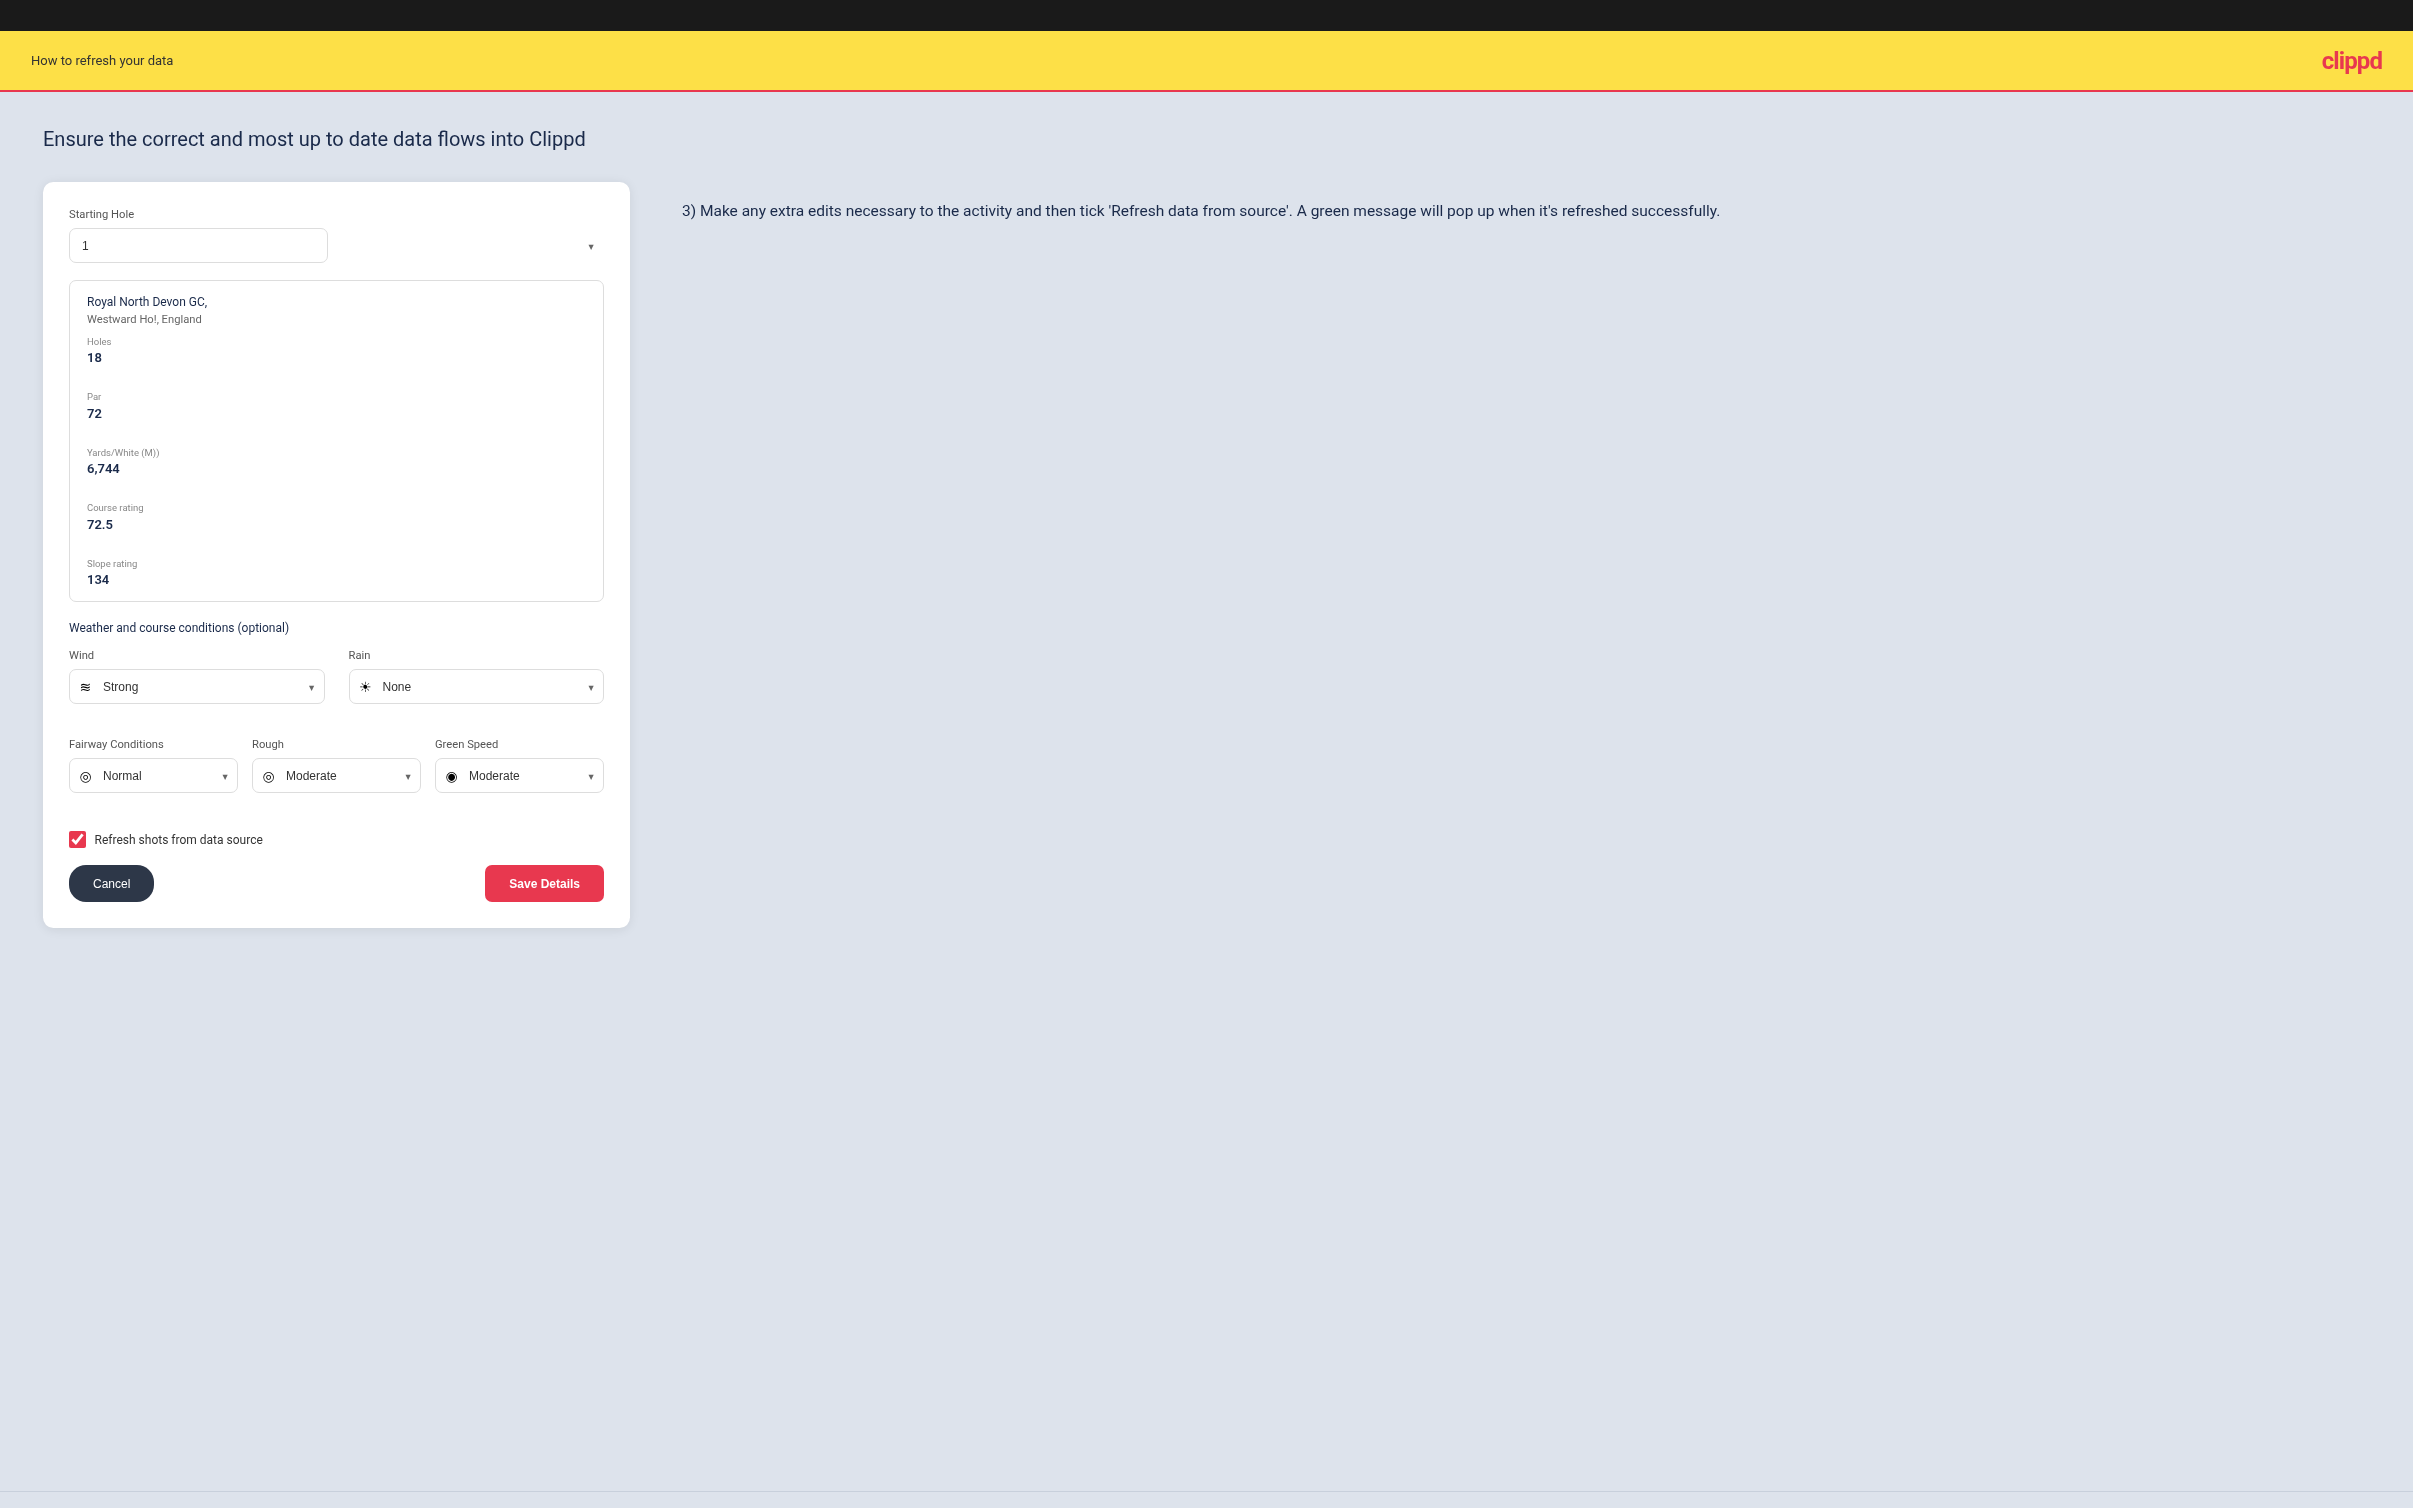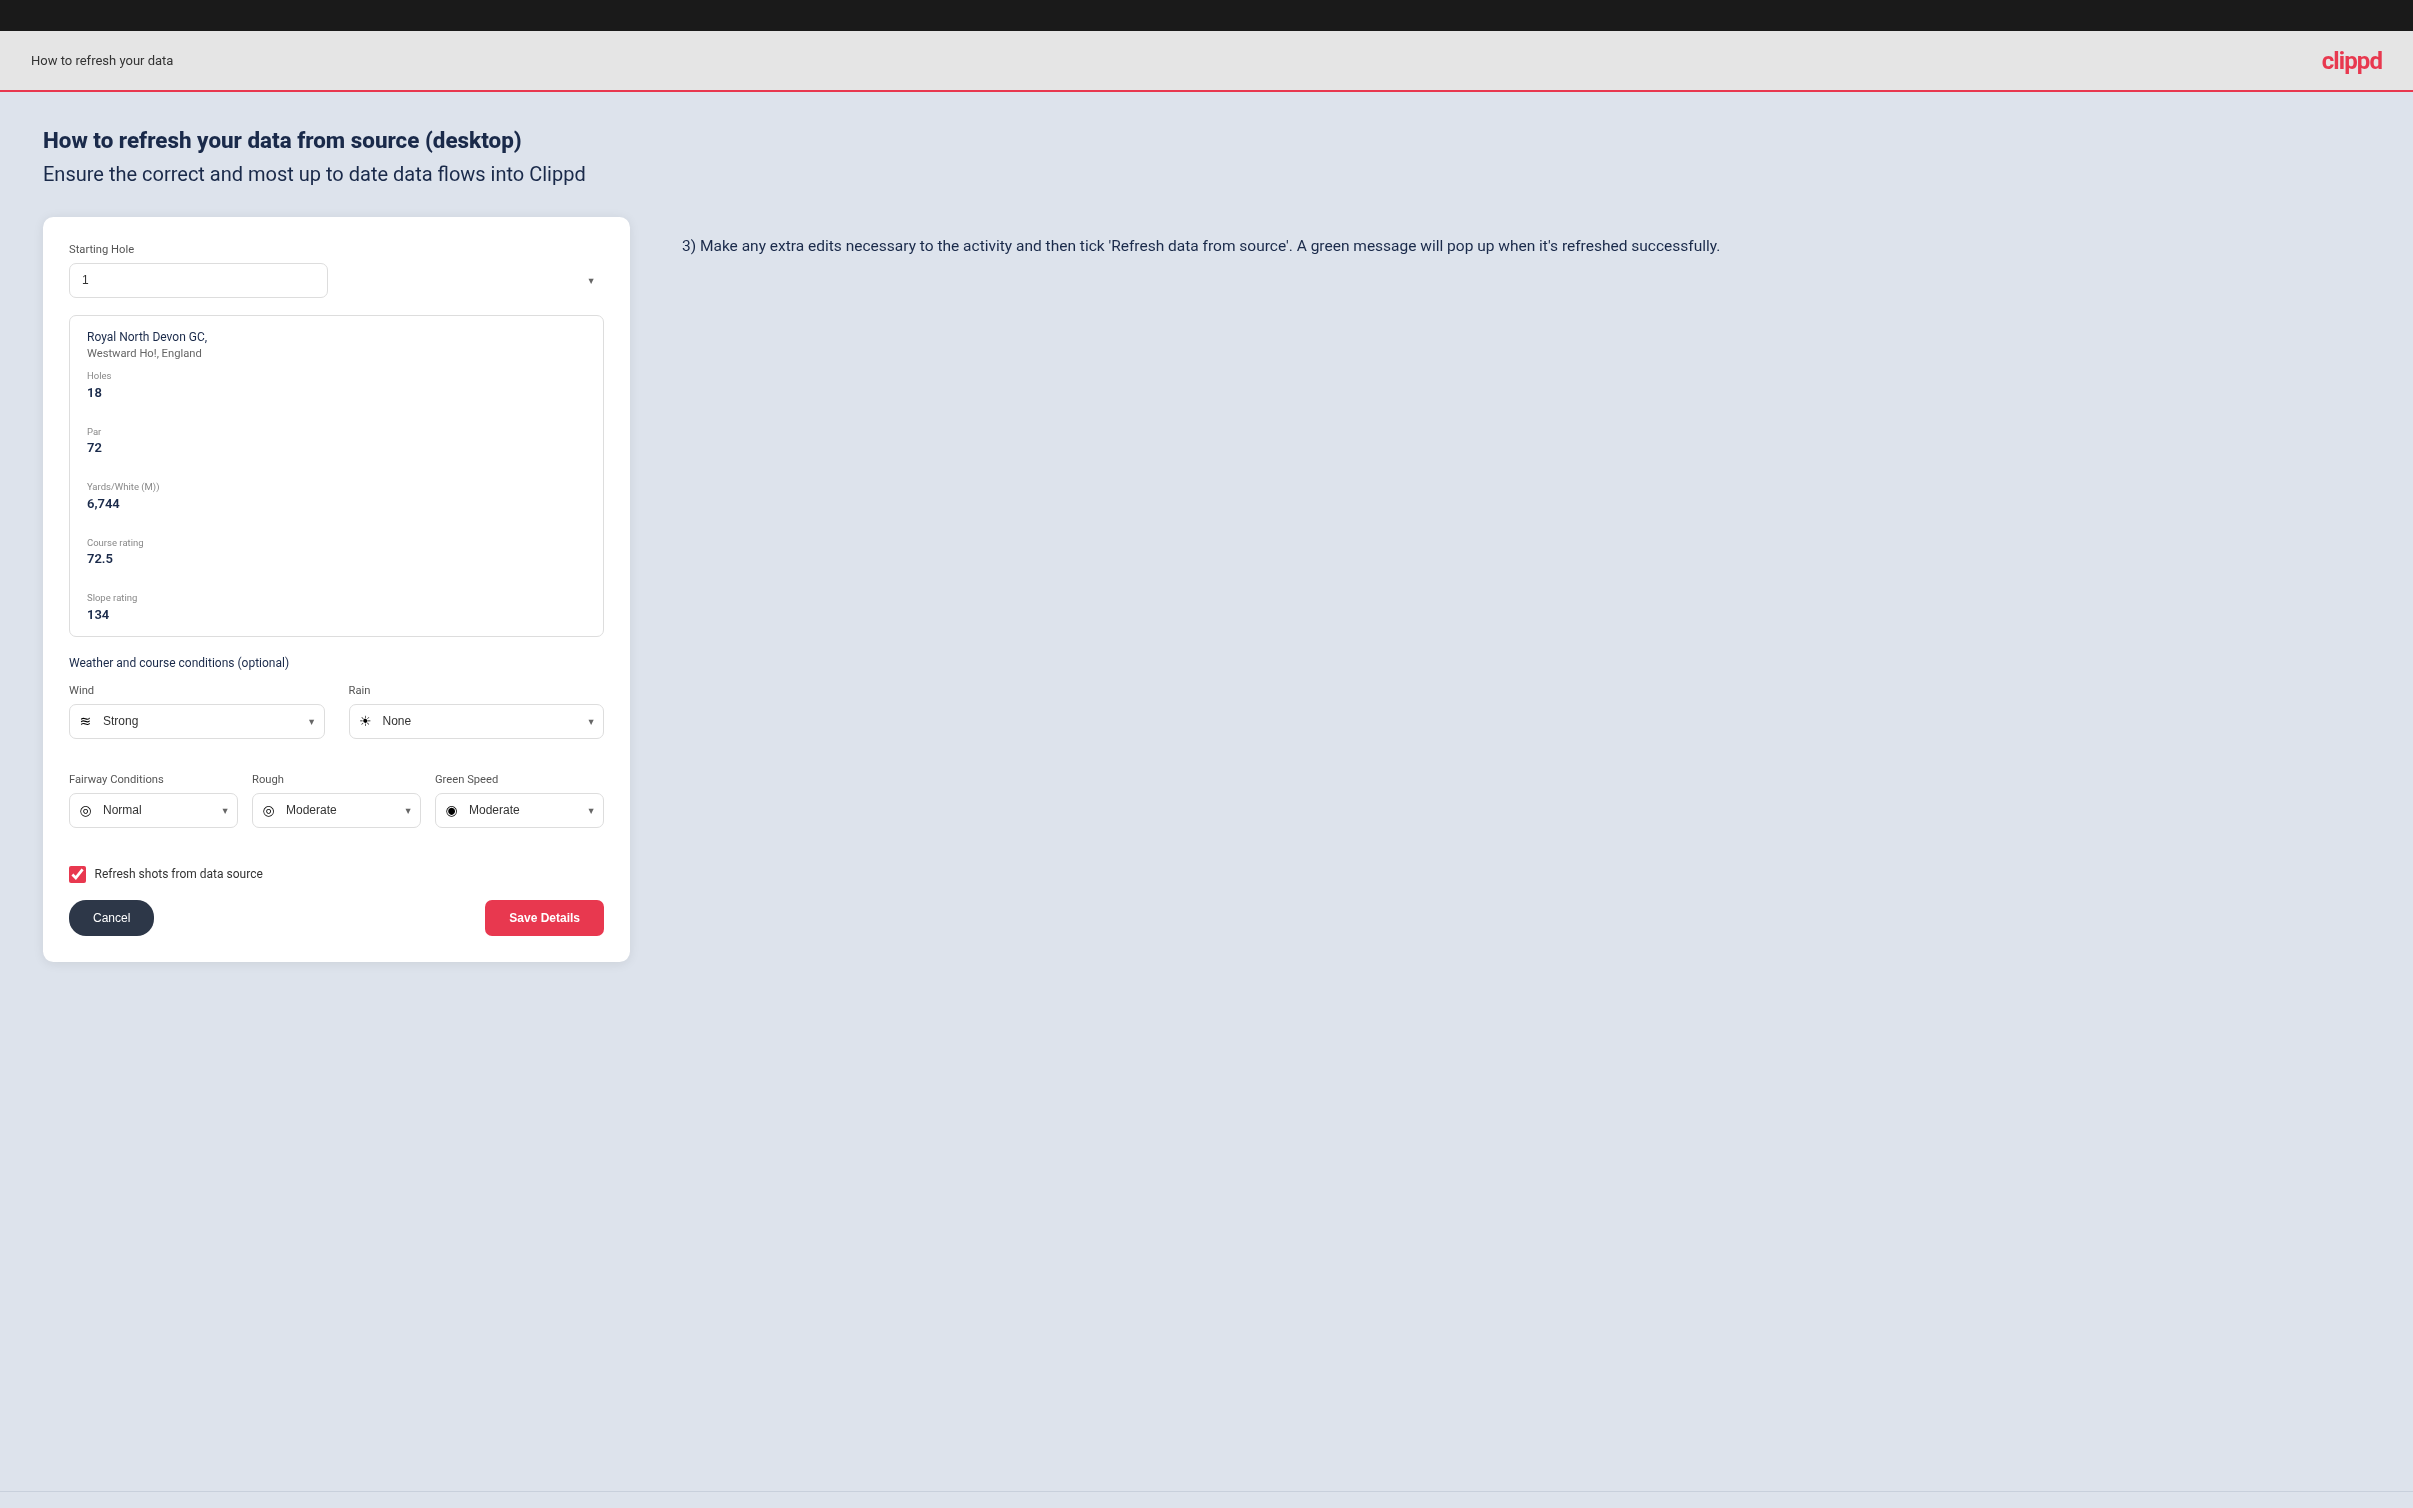--- a/index.html
+++ b/index.html
@@ -6,21 +6,21 @@
     body {
       font-family: -apple-system, BlinkMacSystemFont, 'Segoe UI', Roboto, sans-serif;
       background: #1a1a1a;
       min-height: 100vh;
     }
     .top-bar {
       background: #1a1a1a;
       height: 31px;
     }
     .header {
-      background: #e5e5e5;
+      background: #fde047;
       padding: 15.5px 31px;
       display: flex;
       justify-content: space-between;
       align-items: center;
       border-bottom: 2.6px solid #e8384f;
     }
     .header-title {
       font-size: 13px;
       color: #333;
     }
@@ -256,21 +256,20 @@
 <body>
 
 <div class="top-bar"></div>
 
 <div class="header">
   <span class="header-title">How to refresh your data</span>
   <span class="logo">clippd</span>
 </div>
 
 <div class="main-content">
-  <h1 class="page-title">How to refresh your data from source (desktop)</h1>
   <p class="page-subtitle">Ensure the correct and most up to date data flows into Clippd</p>
 
   <div class="content-row">
     <div class="card">
 
       <div class="form-row">
         <div class="form-col">
           <label class="form-label">Starting Hole</label>
           <div class="select-wrapper">
             <select class="select-field starting-hole-select">

